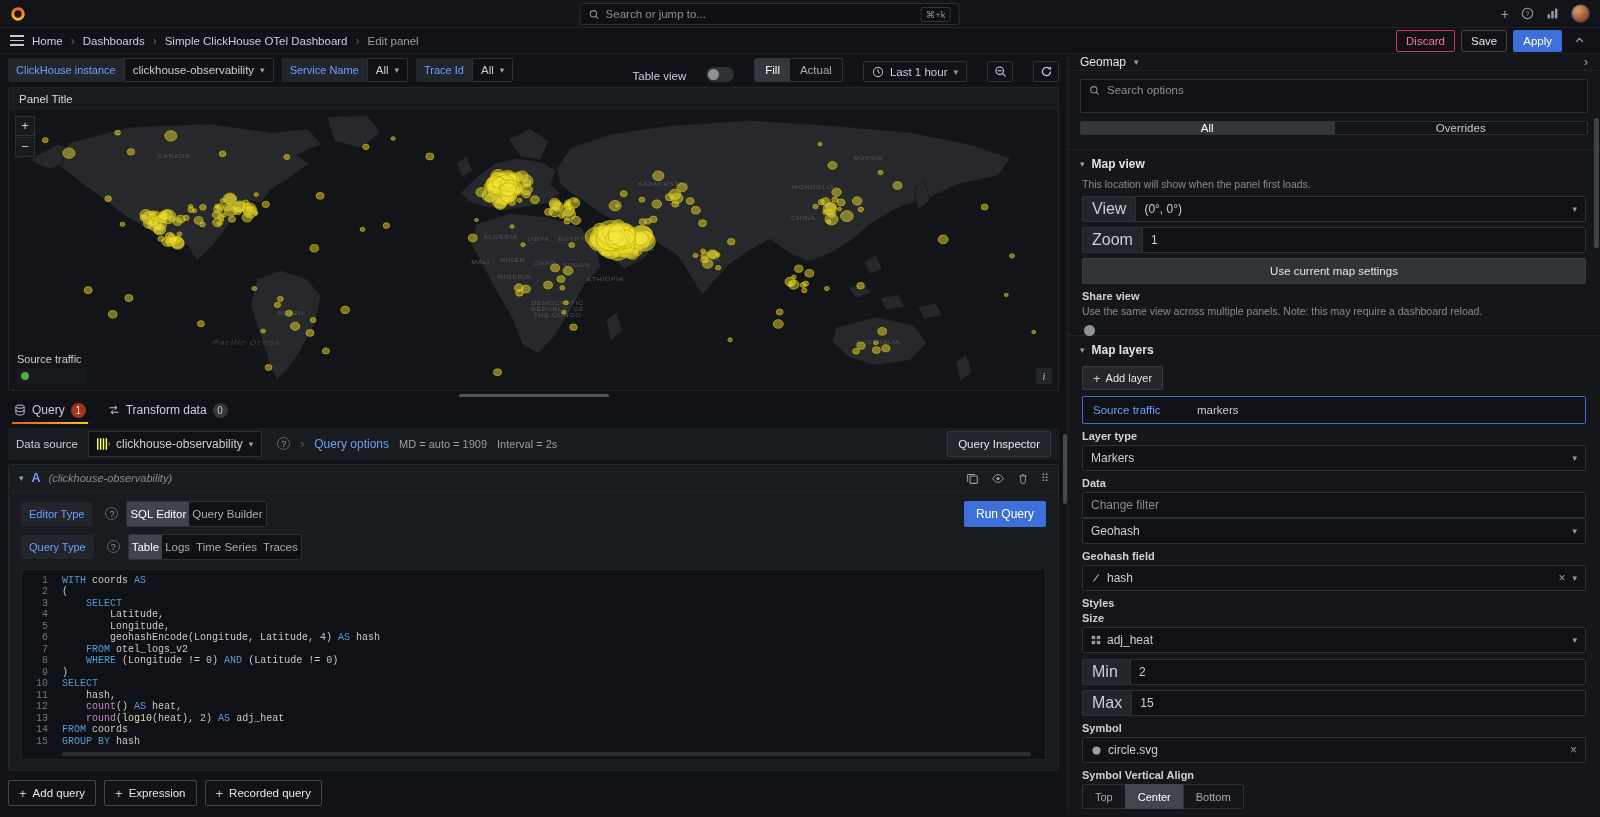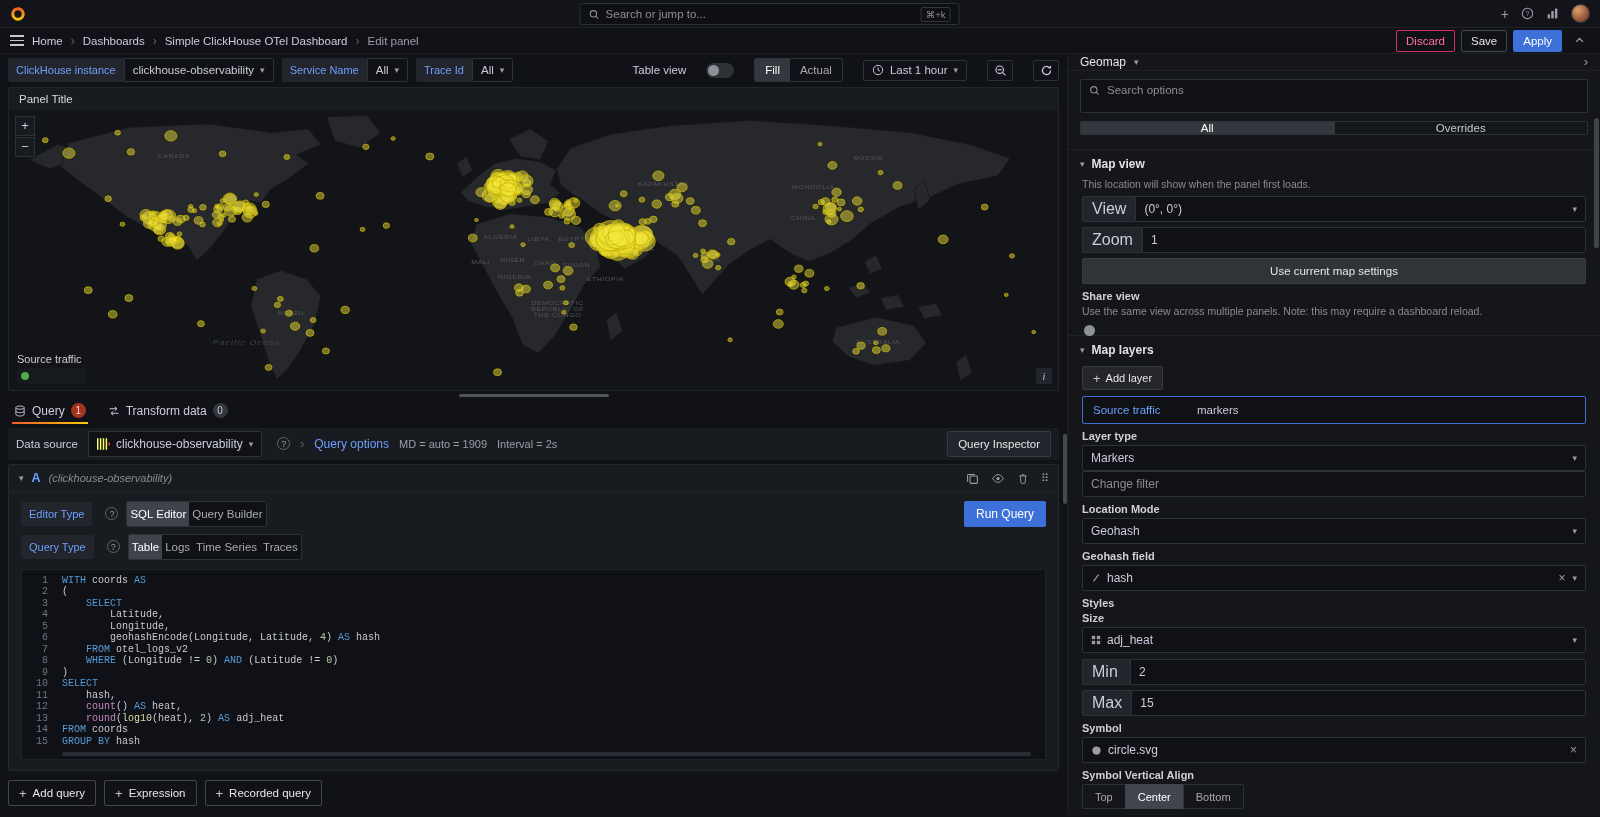--- a/index.html
+++ b/index.html
@@ -43,21 +43,21 @@
           border-right:1px solid #1d1f24; }
 
   
   .filters { height:36px; display:flex; align-items:center; gap:8px; }
   .fgroup { display:flex; }
   .chip { background:#22252b; color:#6e9fff; font-size:11px; height:24px; display:flex; align-items:center;
           padding:0 8px; border-radius:2px 0 0 2px; white-space:nowrap; }
   .mini-sel { background:#0f1115; border:1px solid #2c3235; height:24px; display:flex; align-items:center;
               gap:6px; padding:0 8px; border-radius:0 2px 2px 0; font-size:11.5px; color:#ccccdc; cursor:pointer; }
   .caret { color:#9d9da8; font-size:9px; }
-  .filters-right { margin-left:auto; display:flex; align-items:center; gap:20px; }
+  .filters-right { margin-left:auto; display:flex; align-items:flex-end; gap:20px; }
   .lbl { font-size:11.5px; color:#ccccdc; }
   .toggle { width:28px; height:15px; border-radius:8px; background:#2c3235; position:relative; cursor:pointer; }
   .toggle .knob { position:absolute; left:2px; top:2px; width:11px; height:11px; border-radius:50%; background:#8e9198; }
   .seg { display:flex; border:1px solid #2c3235; border-radius:2px; overflow:hidden; height:24px; }
   .seg > div { padding:0 10px; display:flex; align-items:center; font-size:11.5px; color:#a9aab2; cursor:pointer; }
   .seg > div.active { background:#34373e; color:#fff; }
   .tool-btn { height:21px; border:1px solid #2c3235; border-radius:2px; background:transparent; display:flex;
               align-items:center; gap:6px; padding:0 8px; font-size:11.5px; color:#ccccdc; cursor:pointer; }
   .icon-btn { width:26px; justify-content:center; padding:0; }
   svg.ic { display:block; }
@@ -80,21 +80,21 @@
   .legend-swatch { width:70px; height:16px; background:rgba(24,27,31,0.75); display:flex; align-items:center; padding:0 4px; }
   .legend-dot { width:8px; height:8px; border-radius:50%; background:#56a64b; }
   .map-info { position:absolute; right:6px; bottom:6px; width:16px; height:16px; background:#22252b;
               border-radius:2px; color:#c7c8cd; font-size:10px; font-style:italic; font-family:"Liberation Serif",serif;
               display:flex; align-items:center; justify-content:center; cursor:pointer; }
 
   .resize-handle { height:8px; display:flex; align-items:center; justify-content:center; }
   .resize-handle i { width:150px; height:3px; border-radius:2px; background:#515459; display:block; cursor:row-resize; }
 
   
-  .qtabs { height:28px; display:flex; align-items:center; gap:18px; padding:0 4px; }
+  .qtabs { height:28px; display:flex; align-items:flex-start; gap:18px; padding:0 4px; }
   .qtab { display:flex; align-items:center; gap:6px; font-size:12px; color:#ccccdc; padding:4px 2px 6px;
           position:relative; cursor:pointer; }
   .qtab.active::after { content:""; position:absolute; left:0; right:0; bottom:0; height:2px;
                         background:linear-gradient(90deg,#f05a28,#fbca0a); }
   .count-badge { min-width:15px; height:15px; border-radius:8px; font-size:10px; display:flex; align-items:center;
                  justify-content:center; padding:0 4px; }
   .count-red { background:#a3321f; color:#ffd9cf; }
   .count-gray { background:#34363d; color:#c7c8cd; }
 
   
@@ -983,25 +983,25 @@
           </div>
 
           <div class="flabel">Layer type</div>
           <div class="sel">
             <span>Markers</span>
             <span class="end">
                 <span class="caret">▾</span>
               </span>
           </div>
 
+          <div class="flabel">Data</div>
           <div class="sel">
             <span class="muted">Change filter</span>
           </div>
 
-          <div class="flabel">Location Mode</div>
           <div class="sel">
             <span>Geohash</span>
             <span class="end">
                 <span class="caret">▾</span>
               </span>
           </div>
 
           <div class="flabel">Geohash field</div>
           <div class="sel">
             <span>

